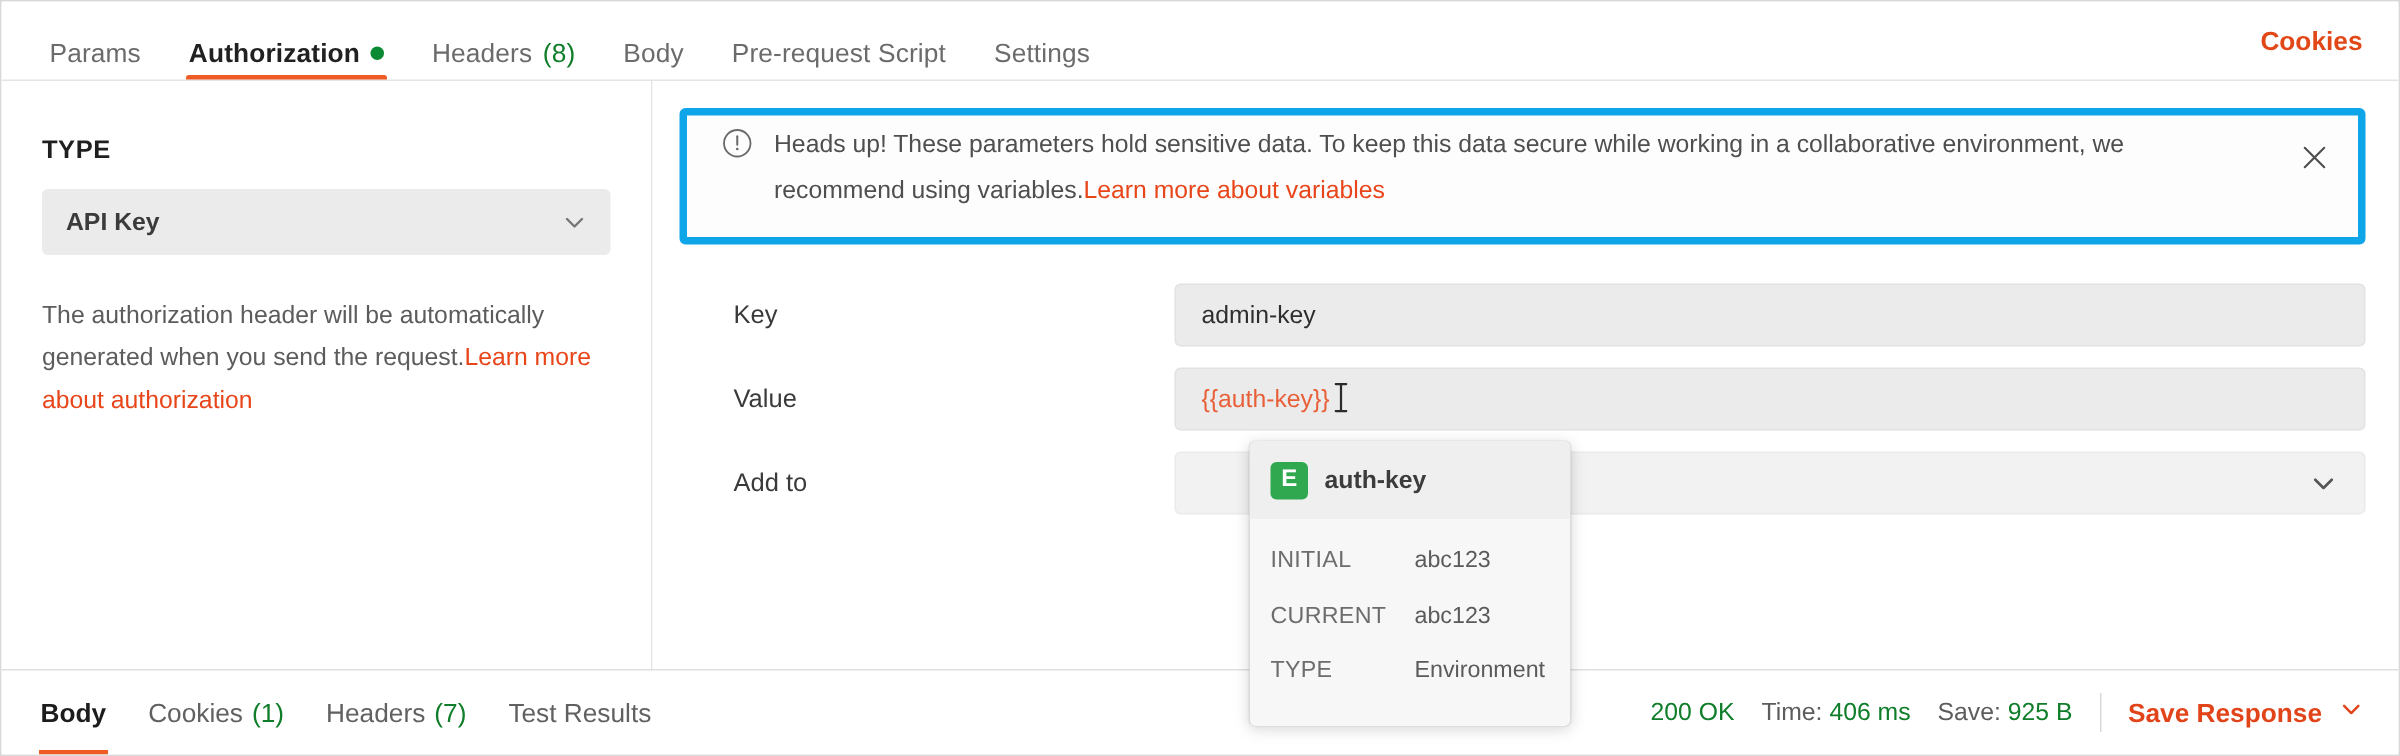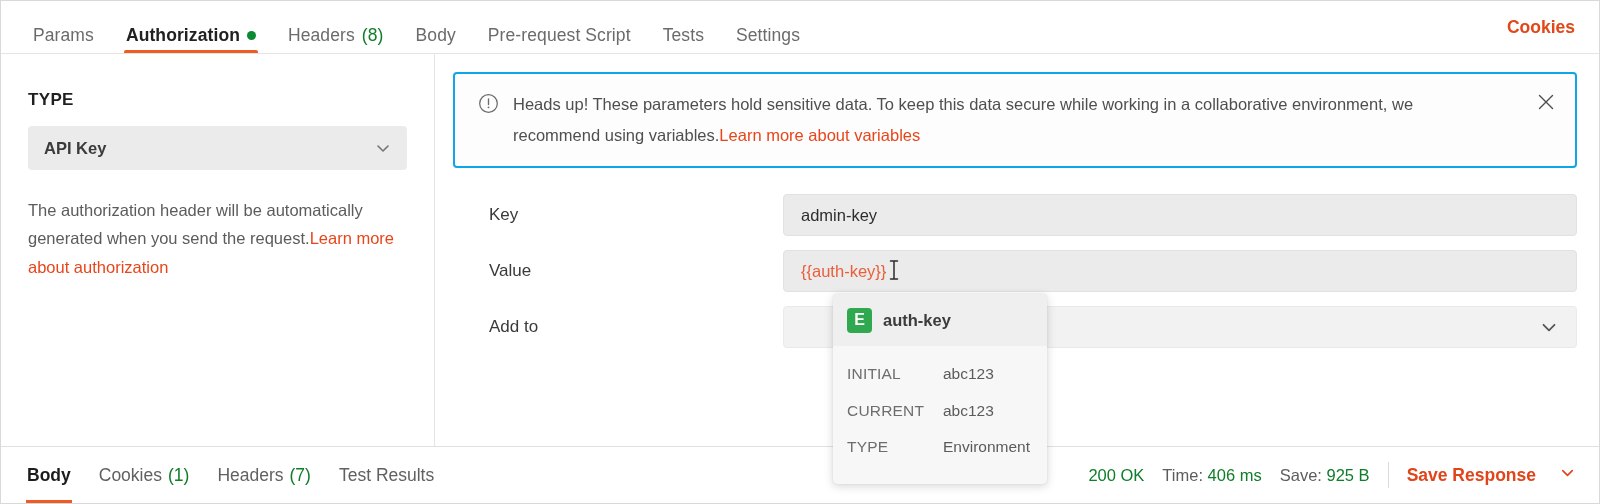--- a/index.html
+++ b/index.html
@@ -135,24 +135,24 @@
   .right-pane {
     flex: 1 1 auto;
     height: 100%;
     position: relative;
     padding: 18px 22px 0 18px;
     background: #ffffff;
   }
 
   .banner {
     position: relative;
-    border: 2px solid #0ea5e9;
+    border: 5px solid #0ea5e9;
     border-radius: 4px;
     background: #fdfdfd;
-    padding: 15px 58px 16px 22px;
+    padding: 4px 58px 16px 22px;
     min-height: 86px;
   }
   .banner-inner {
     display: flex;
     gap: 13px;
     align-items: flex-start;
   }
   .warn-icon { flex: 0 0 auto; margin-top: 3px; }
   .banner-text {
     font-size: 16.5px;
@@ -334,21 +334,21 @@
   .sb-meta .green { color: #0f7d29; }
   .sb-sep {
     width: 1px;
     height: 26px;
     background: #dadada;
     margin: 0 18px;
   }
   .save-response {
     display: flex;
     align-items: center;
-    gap: 22px;
+    gap: 10px;
     font-size: 17.5px;
     font-weight: 700;
     color: #e2441a;
     cursor: pointer;
     white-space: nowrap;
   }
 </style>
 </head>
 <body>
 
@@ -364,23 +364,20 @@
     </div>
     <div class="tab">
       <span>Headers</span>
       <span class="count">(8)</span>
     </div>
     <div class="tab">
       <span>Body</span>
     </div>
     <div class="tab">
       <span>Pre-request Script</span>
-    </div>
-    <div class="tab">
-      <span>Tests</span>
     </div>
     <div class="tab">
       <span>Settings</span>
     </div>
     <div class="tabbar-spacer"></div>
     <div class="cookies-link">Cookies</div>
   </div>
 
   <div class="content">
 

